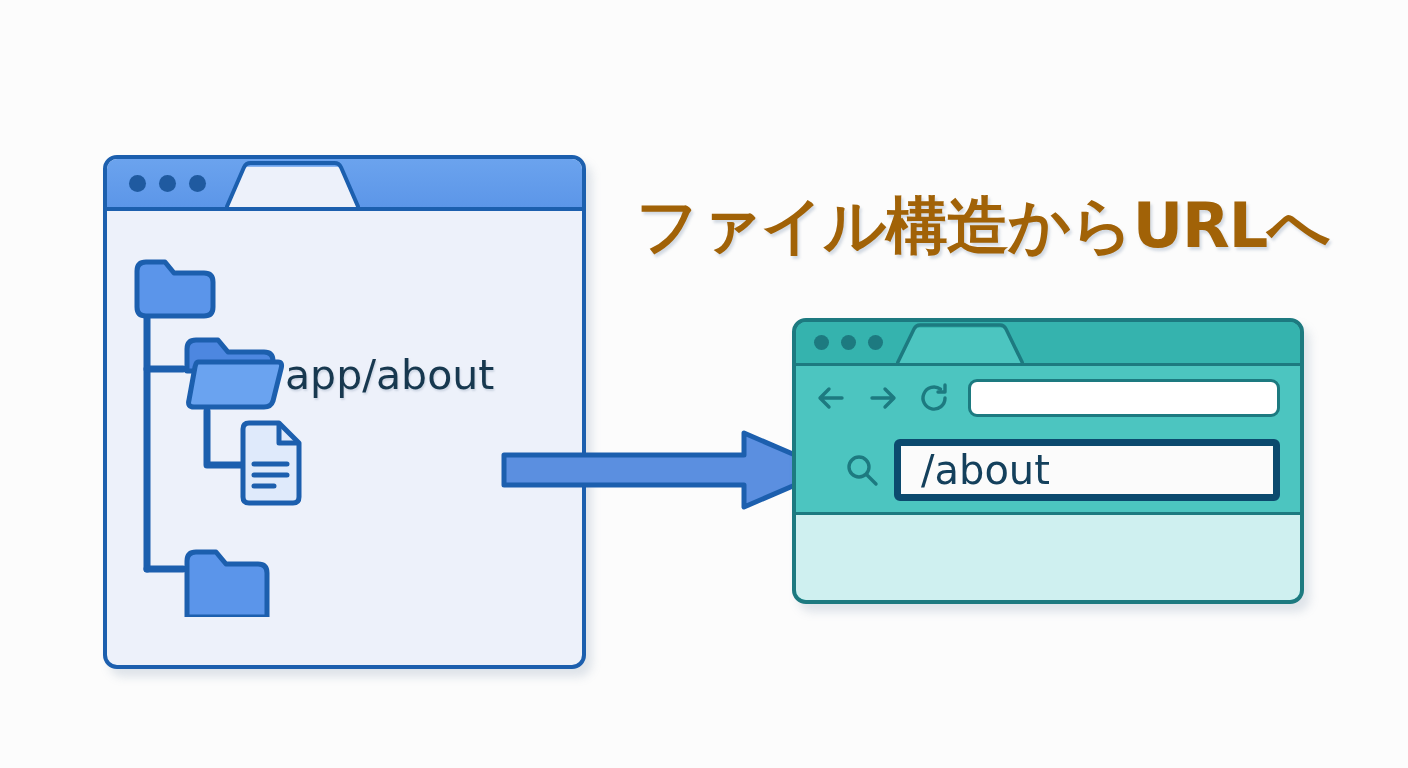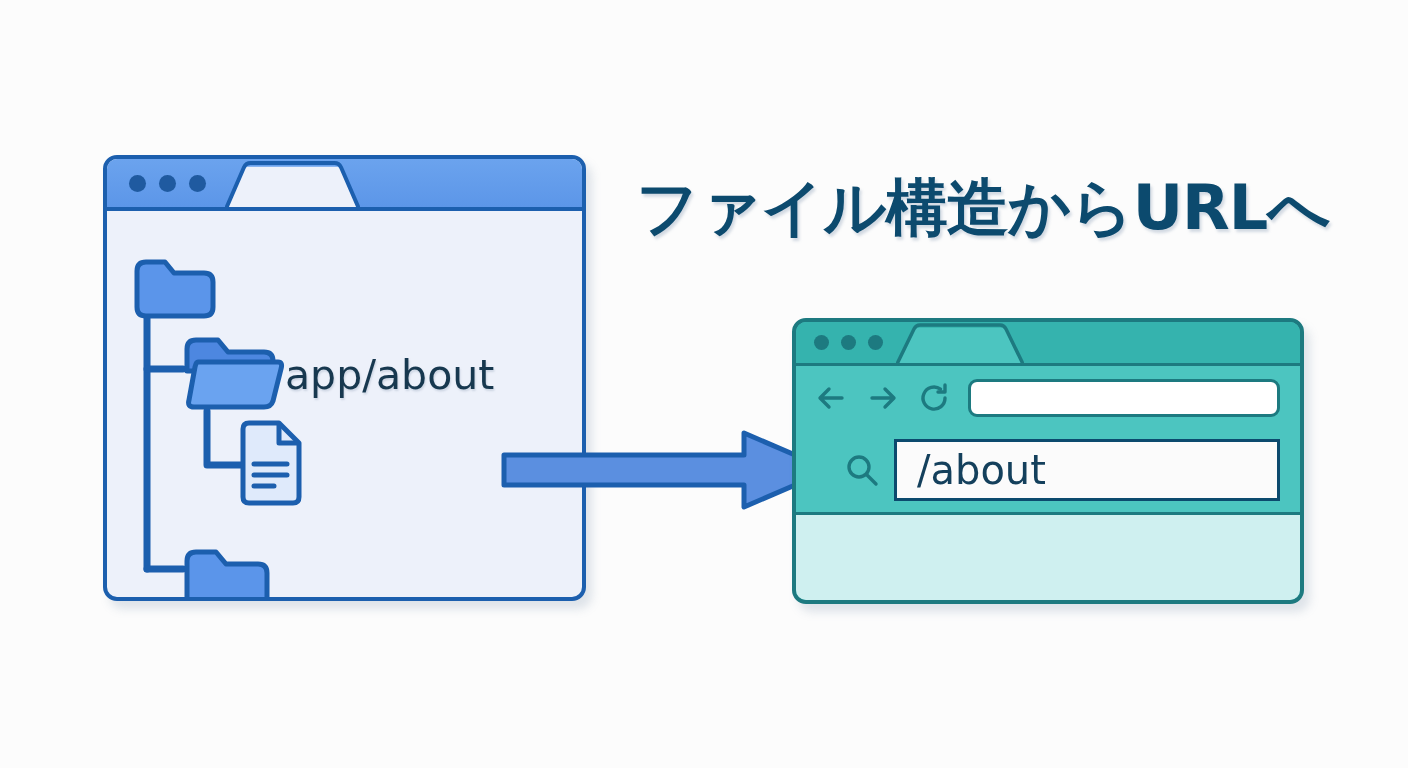--- a/index.html
+++ b/index.html
@@ -20,27 +20,27 @@
     position: absolute;
     left: 0; top: 0;
     width: 1408px;
     height: 768px;
   }
 
   
   #title {
     position: absolute;
     left: 636px;
-    top: 165px;
+    top: 183px;
     width: 700px;
     height: 86px;
     display: flex;
     align-items: center;
     justify-content: flex-start;
-    color: #0c4a6e;
+    color: #a16207;
     font-size: 62px;
     font-weight: bold;
     letter-spacing: -1px;
     white-space: nowrap;
     text-shadow: 2px 3px 3px rgba(160,175,195,0.45);
     font-family: "DejaVu Sans", "Liberation Sans", sans-serif;
   }
 
   
   .window {
@@ -73,21 +73,21 @@
     position: absolute;
     top: 0;
     height: 100%;
   }
 
   
   #file-window {
     left: 103px;
     top: 155px;
     width: 483px;
-    height: 446px;
+    height: 514px;
     background: #edf1fa;
     border: 4px solid #1c5fae;
   }
   #file-window .titlebar {
     height: 52px;
     background: linear-gradient(180deg,#6ba3ee 0%, #5c96e8 100%);
     border-bottom: 4px solid #1c5fae;
   }
   #file-window .dot { background: #1f5aa0; }
   #file-window .tab-shape {
@@ -202,22 +202,22 @@
     width: 36px; height: 36px;
     margin-left: 48px;
     display: block;
   }
   .url-bar {
     flex: 1;
     height: 62px;
     margin-left: 14px;
     margin-right: 20px;
     background: #fbfbfb;
-    border: 3px solid #0c4a6e;
-    border-radius: 0;
+    border: 7px solid #0c4a6e;
+    border-radius: 6px;
     box-sizing: border-box;
     display: flex;
     align-items: center;
     padding-left: 20px;
   }
   .url-text {
     color: #14405c;
     font-size: 40px;
     white-space: nowrap;
     font-family: "DejaVu Sans", "Liberation Sans", sans-serif;

